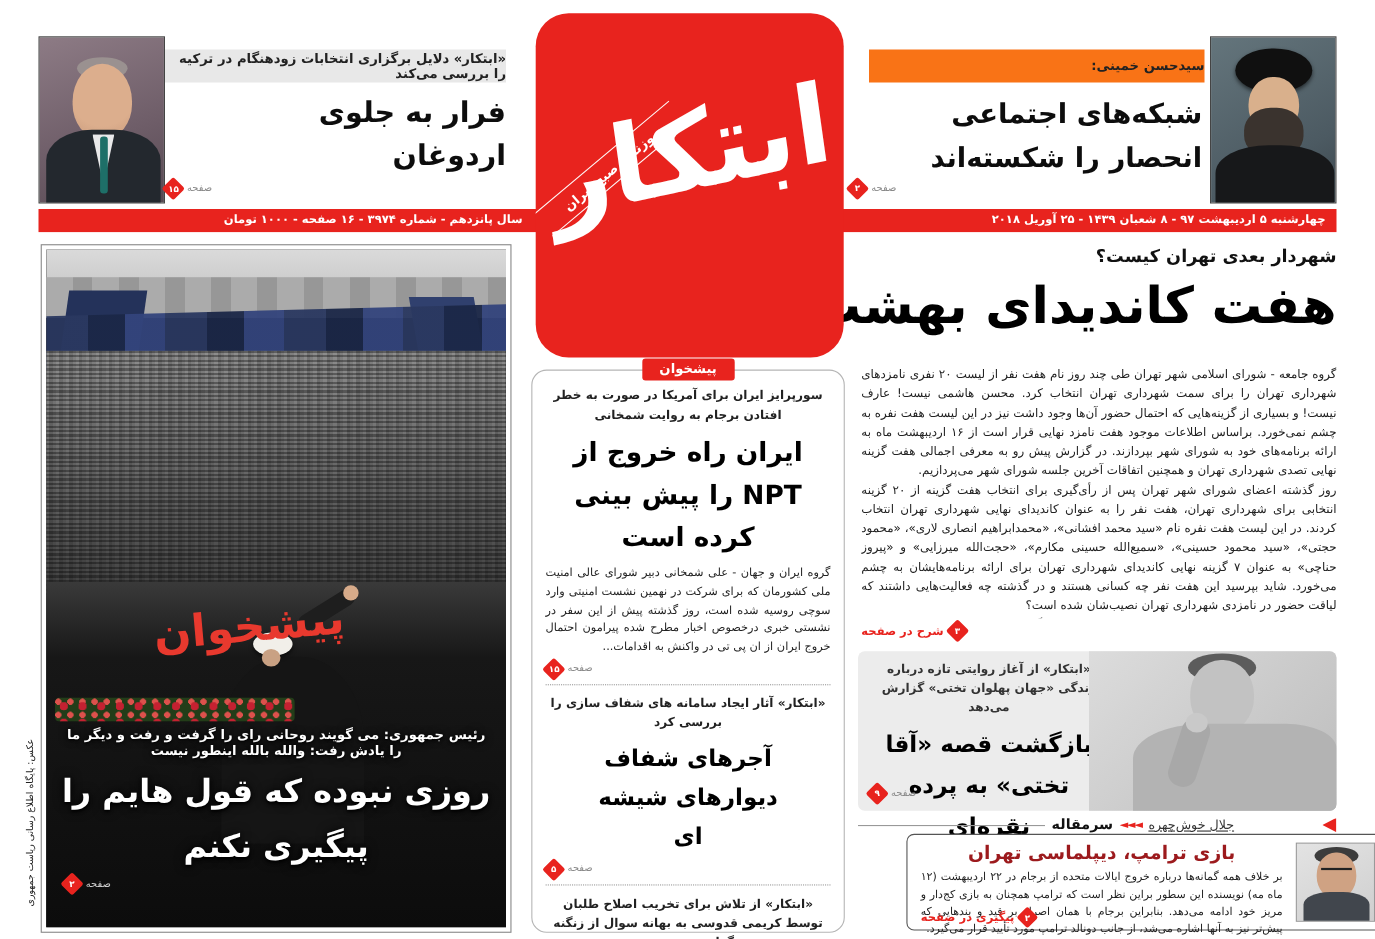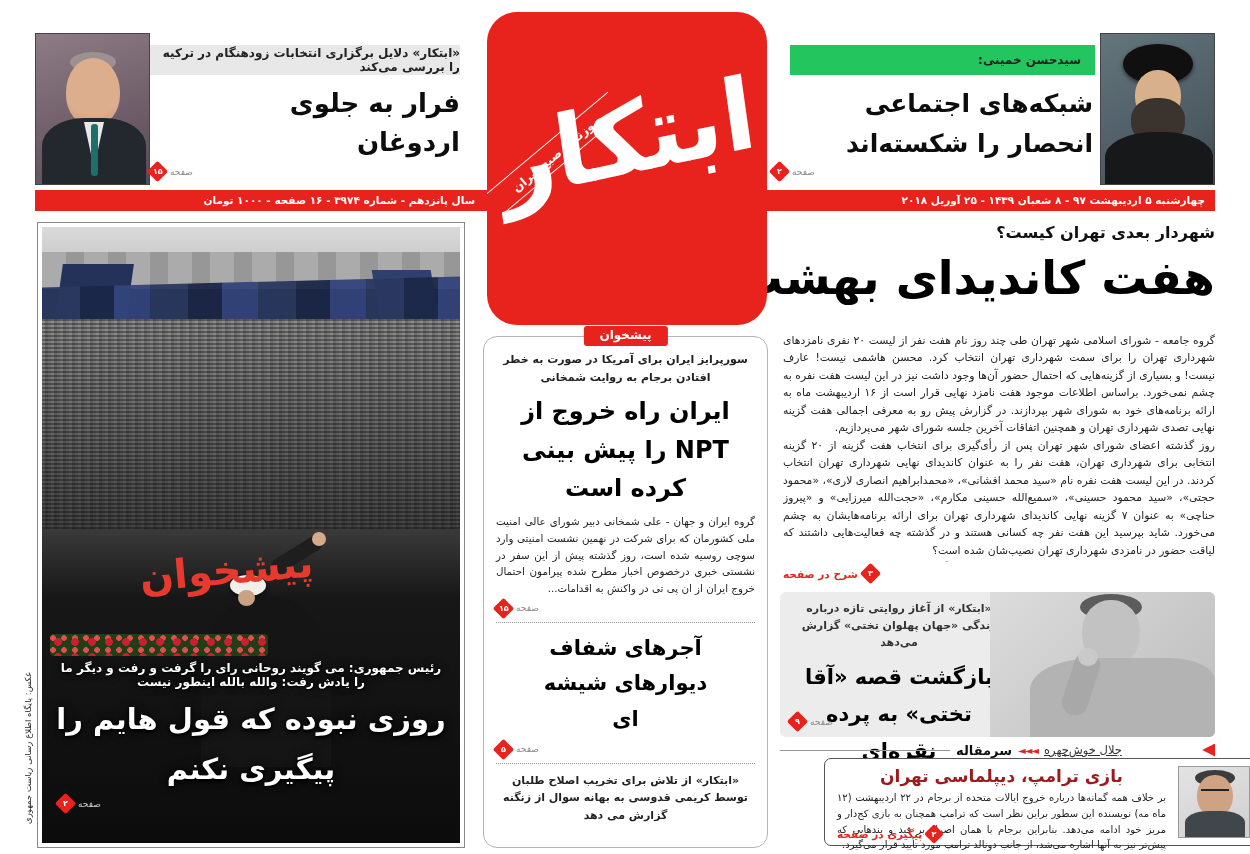--- a/index.html
+++ b/index.html
@@ -44,22 +44,22 @@
   .masthead { left:487px; top:12px; width:280px; height:313px; background:#e8231e;
     border-radius:30px; z-index:5; overflow:hidden; }
   .masthead .title { position:absolute; left:0; right:0; top:34px; text-align:center;
     font-size:98px; font-weight:bold; color:#fff; transform:rotate(-12deg) skewX(-4deg); line-height:1.9; }
   .masthead .strip { position:absolute; left:-12px; top:128px; width:160px; padding:3px 0;
     transform:rotate(-40deg); border-top:1.5px solid rgba(255,255,255,.95);
     border-bottom:1.5px solid rgba(255,255,255,.95); text-align:center; }
   .masthead .strip span { color:#fff; font-size:12px; font-weight:600; }
 
   
-  .tr-kickerbar { left:790px; top:45px; width:305px; height:30px; background:#22c55e;
-    display:flex; align-items:center; justify-content:flex-start; padding-right:14px; }
+  .tr-kickerbar { left:790px; top:45px; width:305px; height:30px; background:#f97316;
+    display:flex; align-items:center; justify-content:flex-start; }
   .tr-kickerbar span { font-size:12px; font-weight:600; color:#222; }
   .tr-headline { left:843px; top:84px; width:250px; text-align:right;
     font-size:25px; font-weight:900; line-height:1.6; color:#0d0d0d; }
   .tr-badge { left:772px; top:164px; }
   .tr-photo { left:1100px; top:33px; width:115px; height:152px; border:1px solid #444;
     background:linear-gradient(150deg,#64757c 0%, #4c5a62 70%, #3d474e 100%); overflow:hidden;}
   .tr-photo .turban { position:absolute; left:22px; top:10px; width:70px; height:40px; border-radius:50%;
     background:#101010; }
   .tr-photo .face { position:absolute; left:34px; top:36px; width:46px; height:52px; border-radius:48%;
     background:#d9b08c; }
@@ -314,20 +314,21 @@
           <span class="w">صفحه</span>
           <span class="d">
               <b>۱۵</b>
             </span>
         </span>
       </div>
     </div>
     <div class="pk-sep"></div>
 
     <div class="pk-item">
+      <div class="pk-kicker">«ابتکار» آثار ایجاد سامانه های شفاف سازی را بررسی کرد</div>
       <div class="pk-headline" style="width:190px;margin-right:auto;margin-left:auto;">آجرهای شفاف دیوارهای شیشه ای</div>
       <div class="pk-pg">
         <span class="pg">
           <span class="w">صفحه</span>
           <span class="d">
               <b>۵</b>
             </span>
         </span>
       </div>
     </div>

